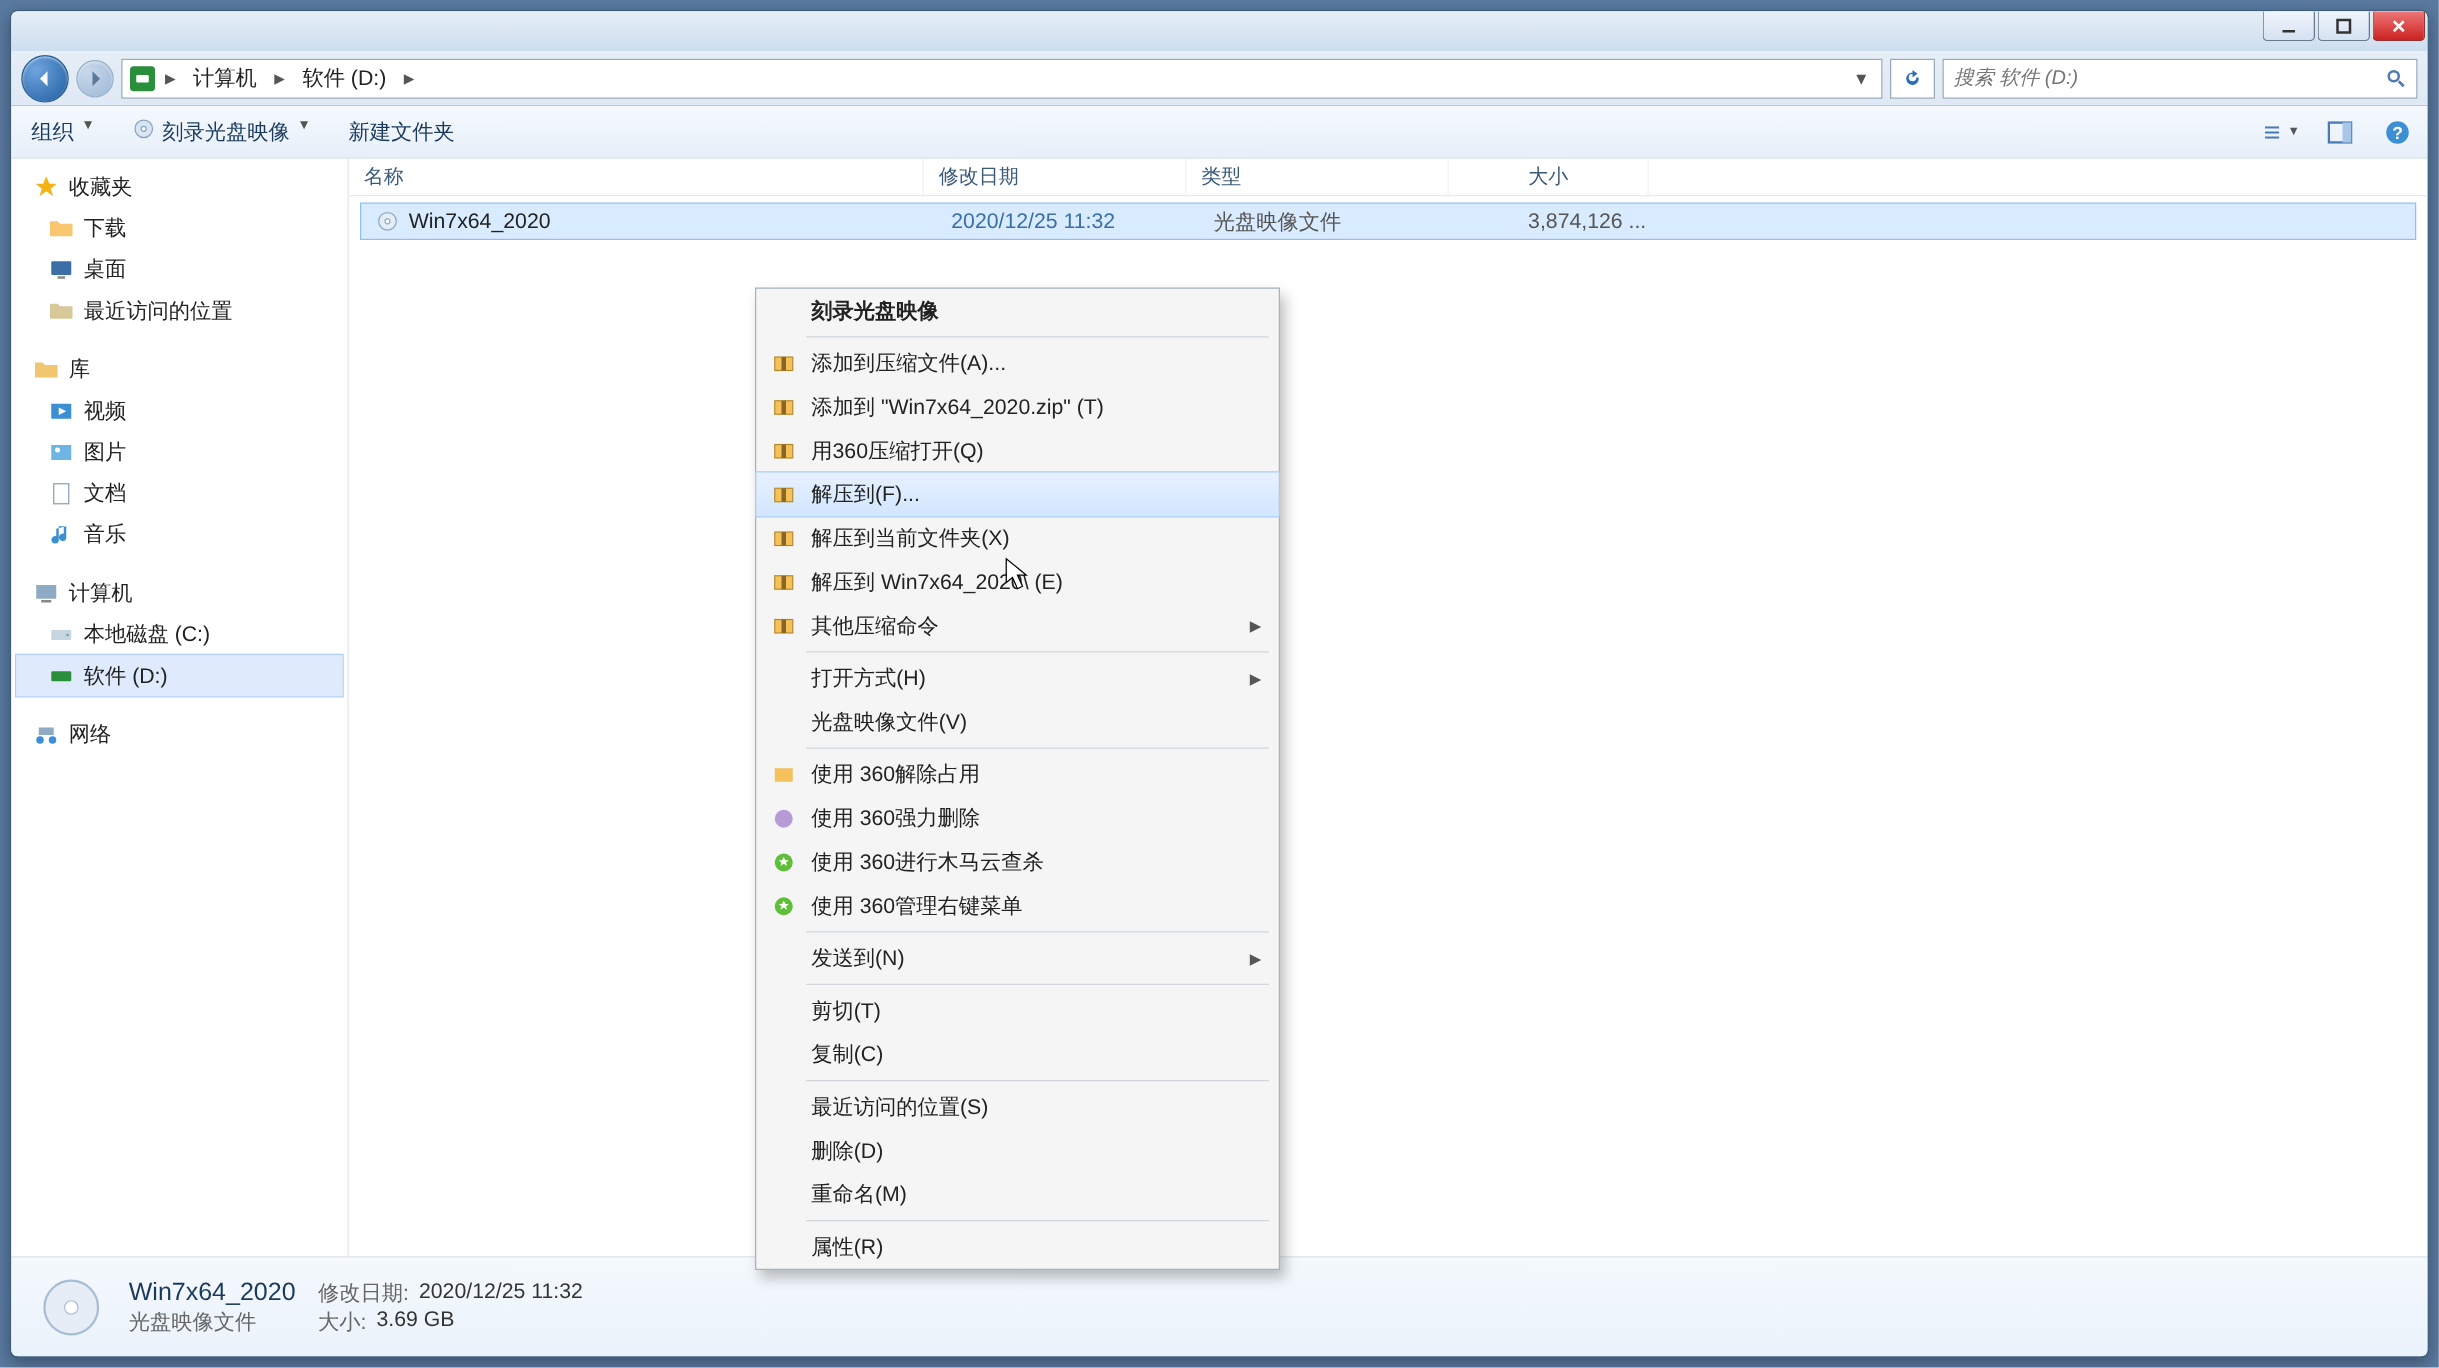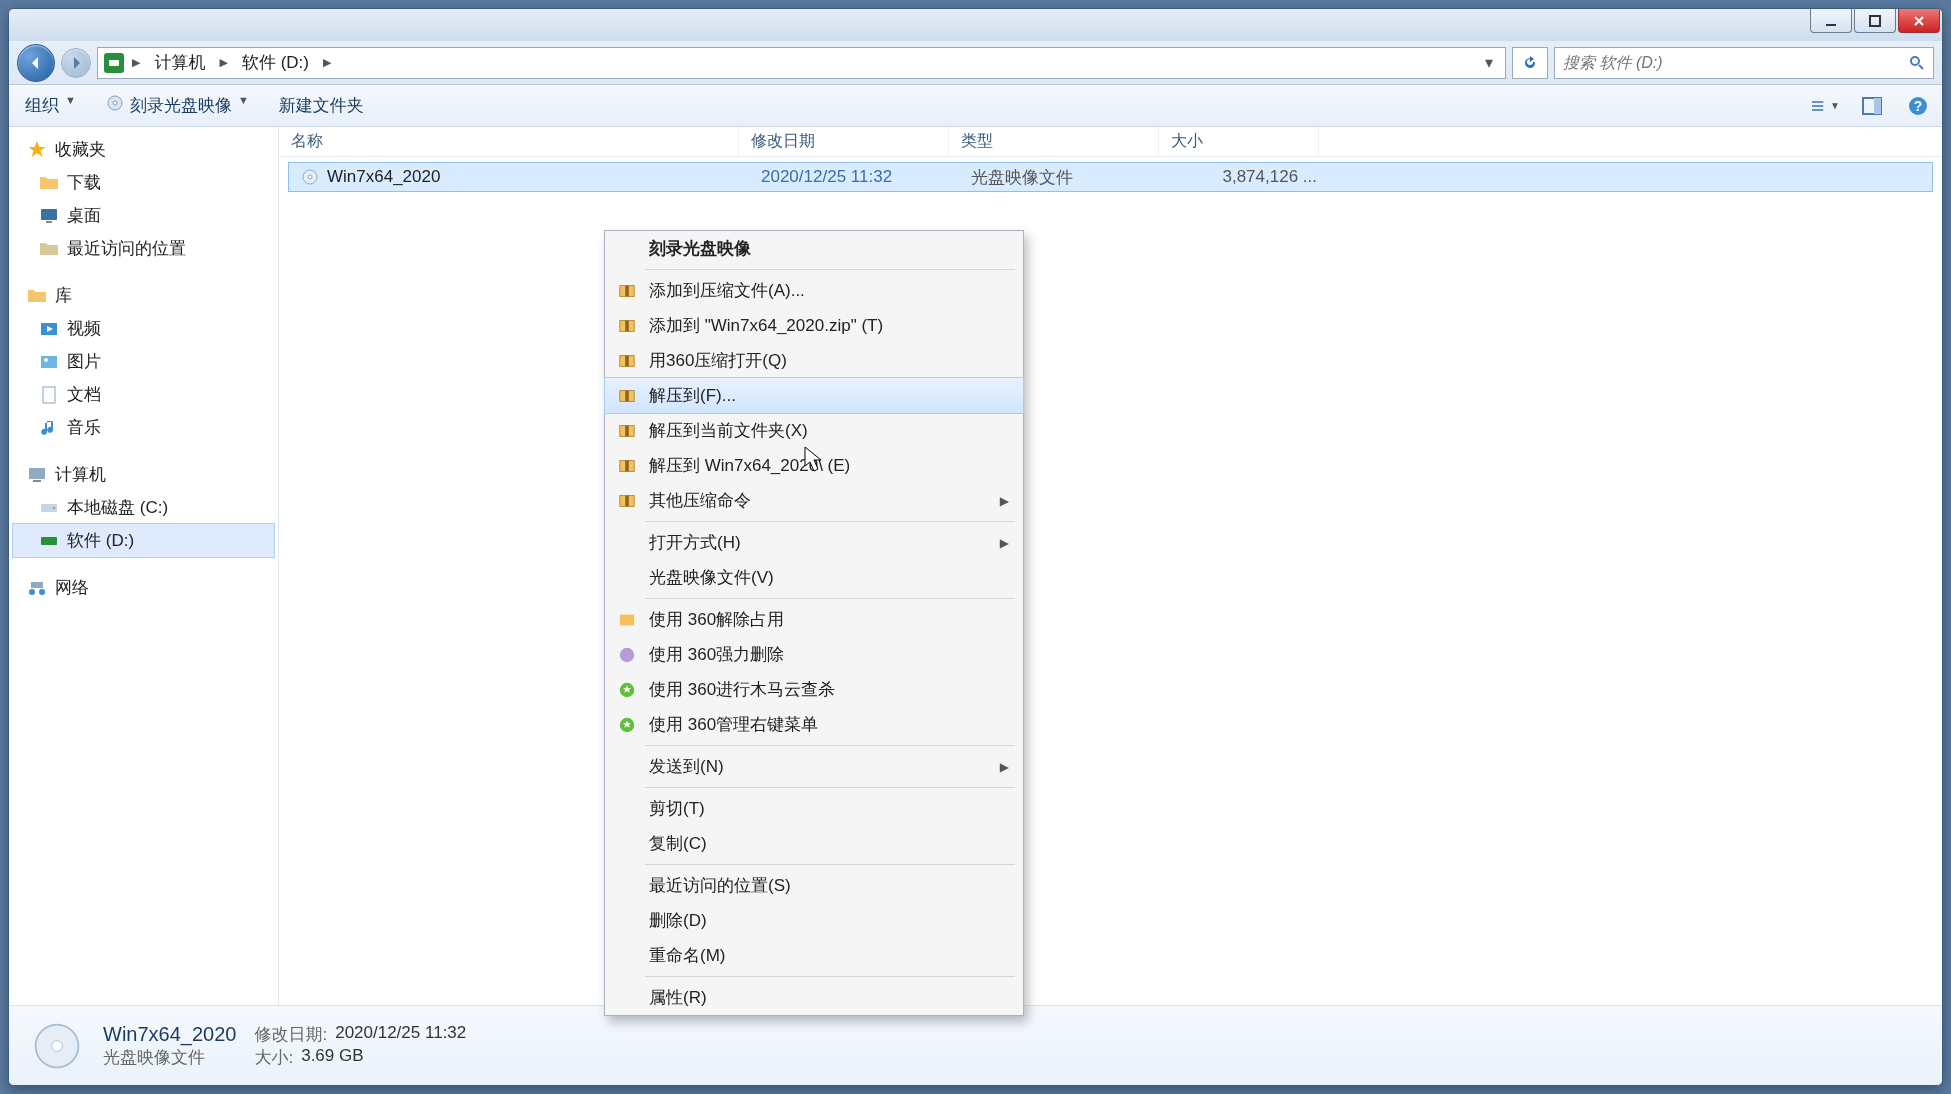--- a/index.html
+++ b/index.html
@@ -91,21 +91,21 @@
 
 .content { flex:1; display:flex; flex-direction:column; position:relative;}
 .col-headers {
   height:30px; display:flex; border-bottom:1px solid #e3e9f0;
   font-size:16px; color:#3a5a7a;
 }
 .col-h { padding:5px 12px; border-right:1px solid #eef2f7; display:flex; align-items:center;}
 .col-h.name{width:460px;}
 .col-h.date{width:210px;}
 .col-h.type{width:210px;}
-.col-h.size{width:160px;}
+.col-h.size{width:160px;justify-content:center;}
 
 .file-list{ flex:1; padding-top:4px;}
 .file-row{
   display:flex; align-items:center; height:28px; font-size:17px; color:#222;
   margin:2px 10px 2px 10px;
 }
 .file-row.sel{ background:#d8ebff; outline:1px solid #8dbff5;}
 .file-row .cell{padding:0 12px;}
 .file-row .cell.name{width:460px; display:flex; align-items:center; gap:8px;}
 .file-row .cell.date{width:210px; color:#3a6ea5;}

